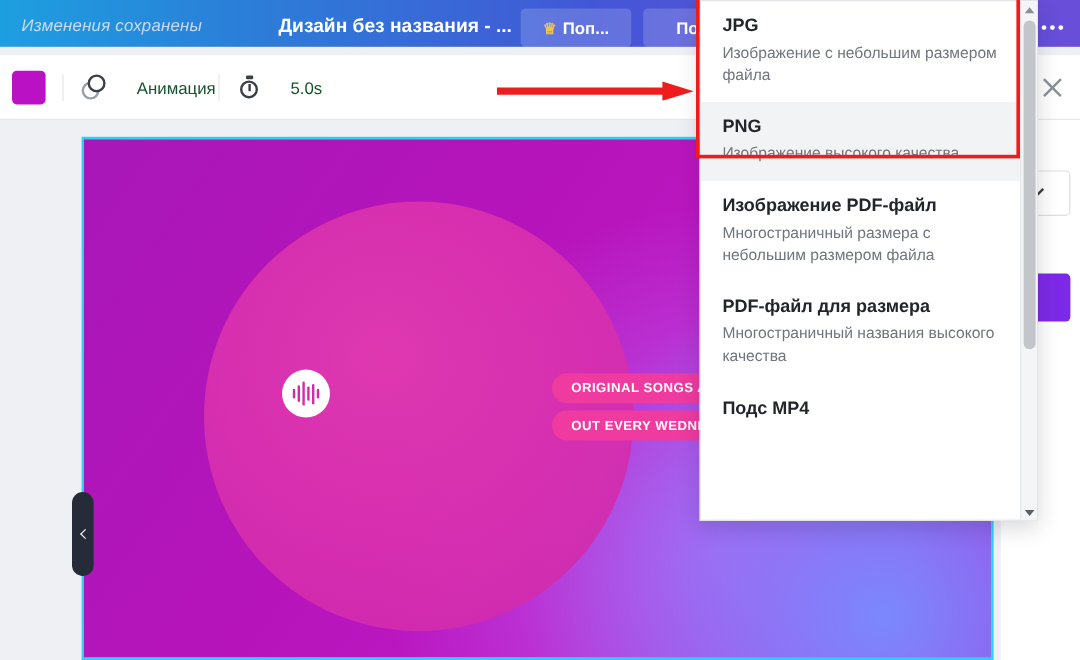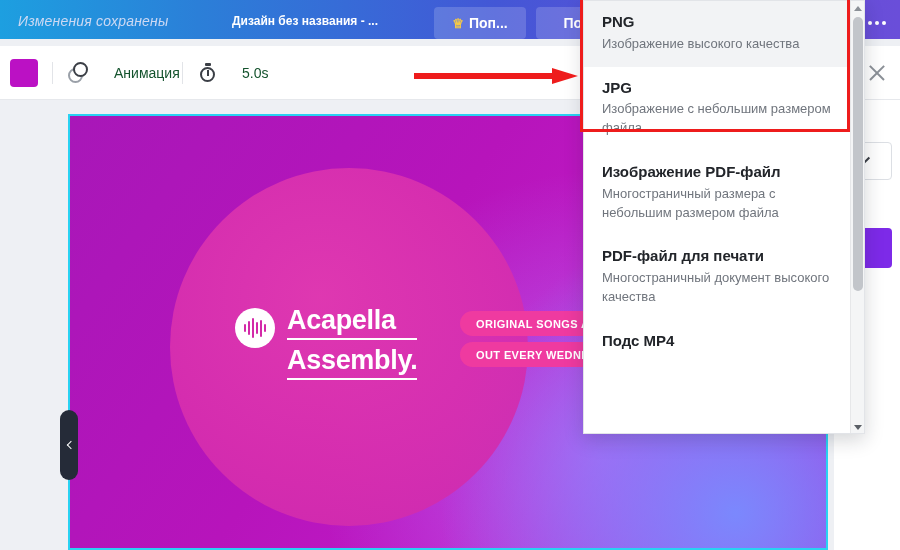--- a/index.html
+++ b/index.html
@@ -18,21 +18,21 @@
     display: flex; align-items: center;
     z-index: 5;
   }
   .saved-status {
     position: absolute; left: 18px; top: 13px;
     font-size: 14px; color: #cdd9f3; font-style: italic; letter-spacing: .2px;
     white-space: nowrap;
   }
   .doc-title {
     position: absolute; left: 232px; top: 14px;
-    font-size: 12px; color: #ffffff; font-weight: 600; white-space: nowrap;
+    font-size: 16px; color: #ffffff; font-weight: 600; white-space: nowrap;
   }
   .hdr-btn {
     position: absolute; top: 7px; height: 32px;
     background: rgba(255,255,255,.17);
     border: none; border-radius: 4px;
     color: #fff; font-size: 14px; font-weight: 700;
     display: flex; align-items: center; justify-content: center; gap: 5px;
     padding: 0 12px; cursor: pointer; white-space: nowrap;
     font-family: "Liberation Sans", sans-serif;
   }
@@ -262,60 +262,56 @@
 
       <div class="logo-block">
         <div class="logo-mark">
           <i></i>
             <i></i>
             <i></i>
             <i></i>
             <i></i>
             <i></i>
         </div>
-        <div class="logo-text">
-          <span>Acapella</span>
-          <span>Assembly.</span>
-        </div>
       </div>
 
       <div class="pill pill-1">ORIGINAL SONGS AN</div>
       <div class="pill pill-2">OUT EVERY WEDNE</div>
     </div>
     <div class="canvas-sel"></div>
     <div class="collapse-handle">
       <span class="ch"></span>
     </div>
   </div>
 
   <div class="dropdown">
     <div class="dd-list" id="dd-list">
+        <div class="dd-item">
+          <div class="dd-title">
+            <span>JPG</span>
+          </div>
+          <div class="dd-desc">Изображение с небольшим размером файла</div>
+        </div>
         <div class="dd-item hl">
           <div class="dd-title">
             <span>PNG</span>
           </div>
           <div class="dd-desc">Изображение высокого качества</div>
         </div>
         <div class="dd-item">
           <div class="dd-title">
-            <span>JPG</span>
-          </div>
-          <div class="dd-desc">Изображение с небольшим размером файла</div>
+            <span>Изображение PDF-файл</span>
+          </div>
+          <div class="dd-desc">Многостраничный размера с небольшим размером файла</div>
         </div>
         <div class="dd-item">
           <div class="dd-title">
-            <span>Изображение PDF-файл</span>
-          </div>
-          <div class="dd-desc">Многостраничный размера с небольшим размером файла</div>
-        </div>
-        <div class="dd-item">
-          <div class="dd-title">
-            <span>PDF-файл для печати</span>
-          </div>
-          <div class="dd-desc">Многостраничный документ высокого качества</div>
+            <span>PDF-файл для размера</span>
+          </div>
+          <div class="dd-desc">Многостраничный названия высокого качества</div>
         </div>
         <div class="dd-item">
           <div class="dd-title">
             <span>Подс MP4</span>
           </div>
         </div>
       </div>
 
     <div class="dd-scroll">
       <div class="dd-arrow up">

